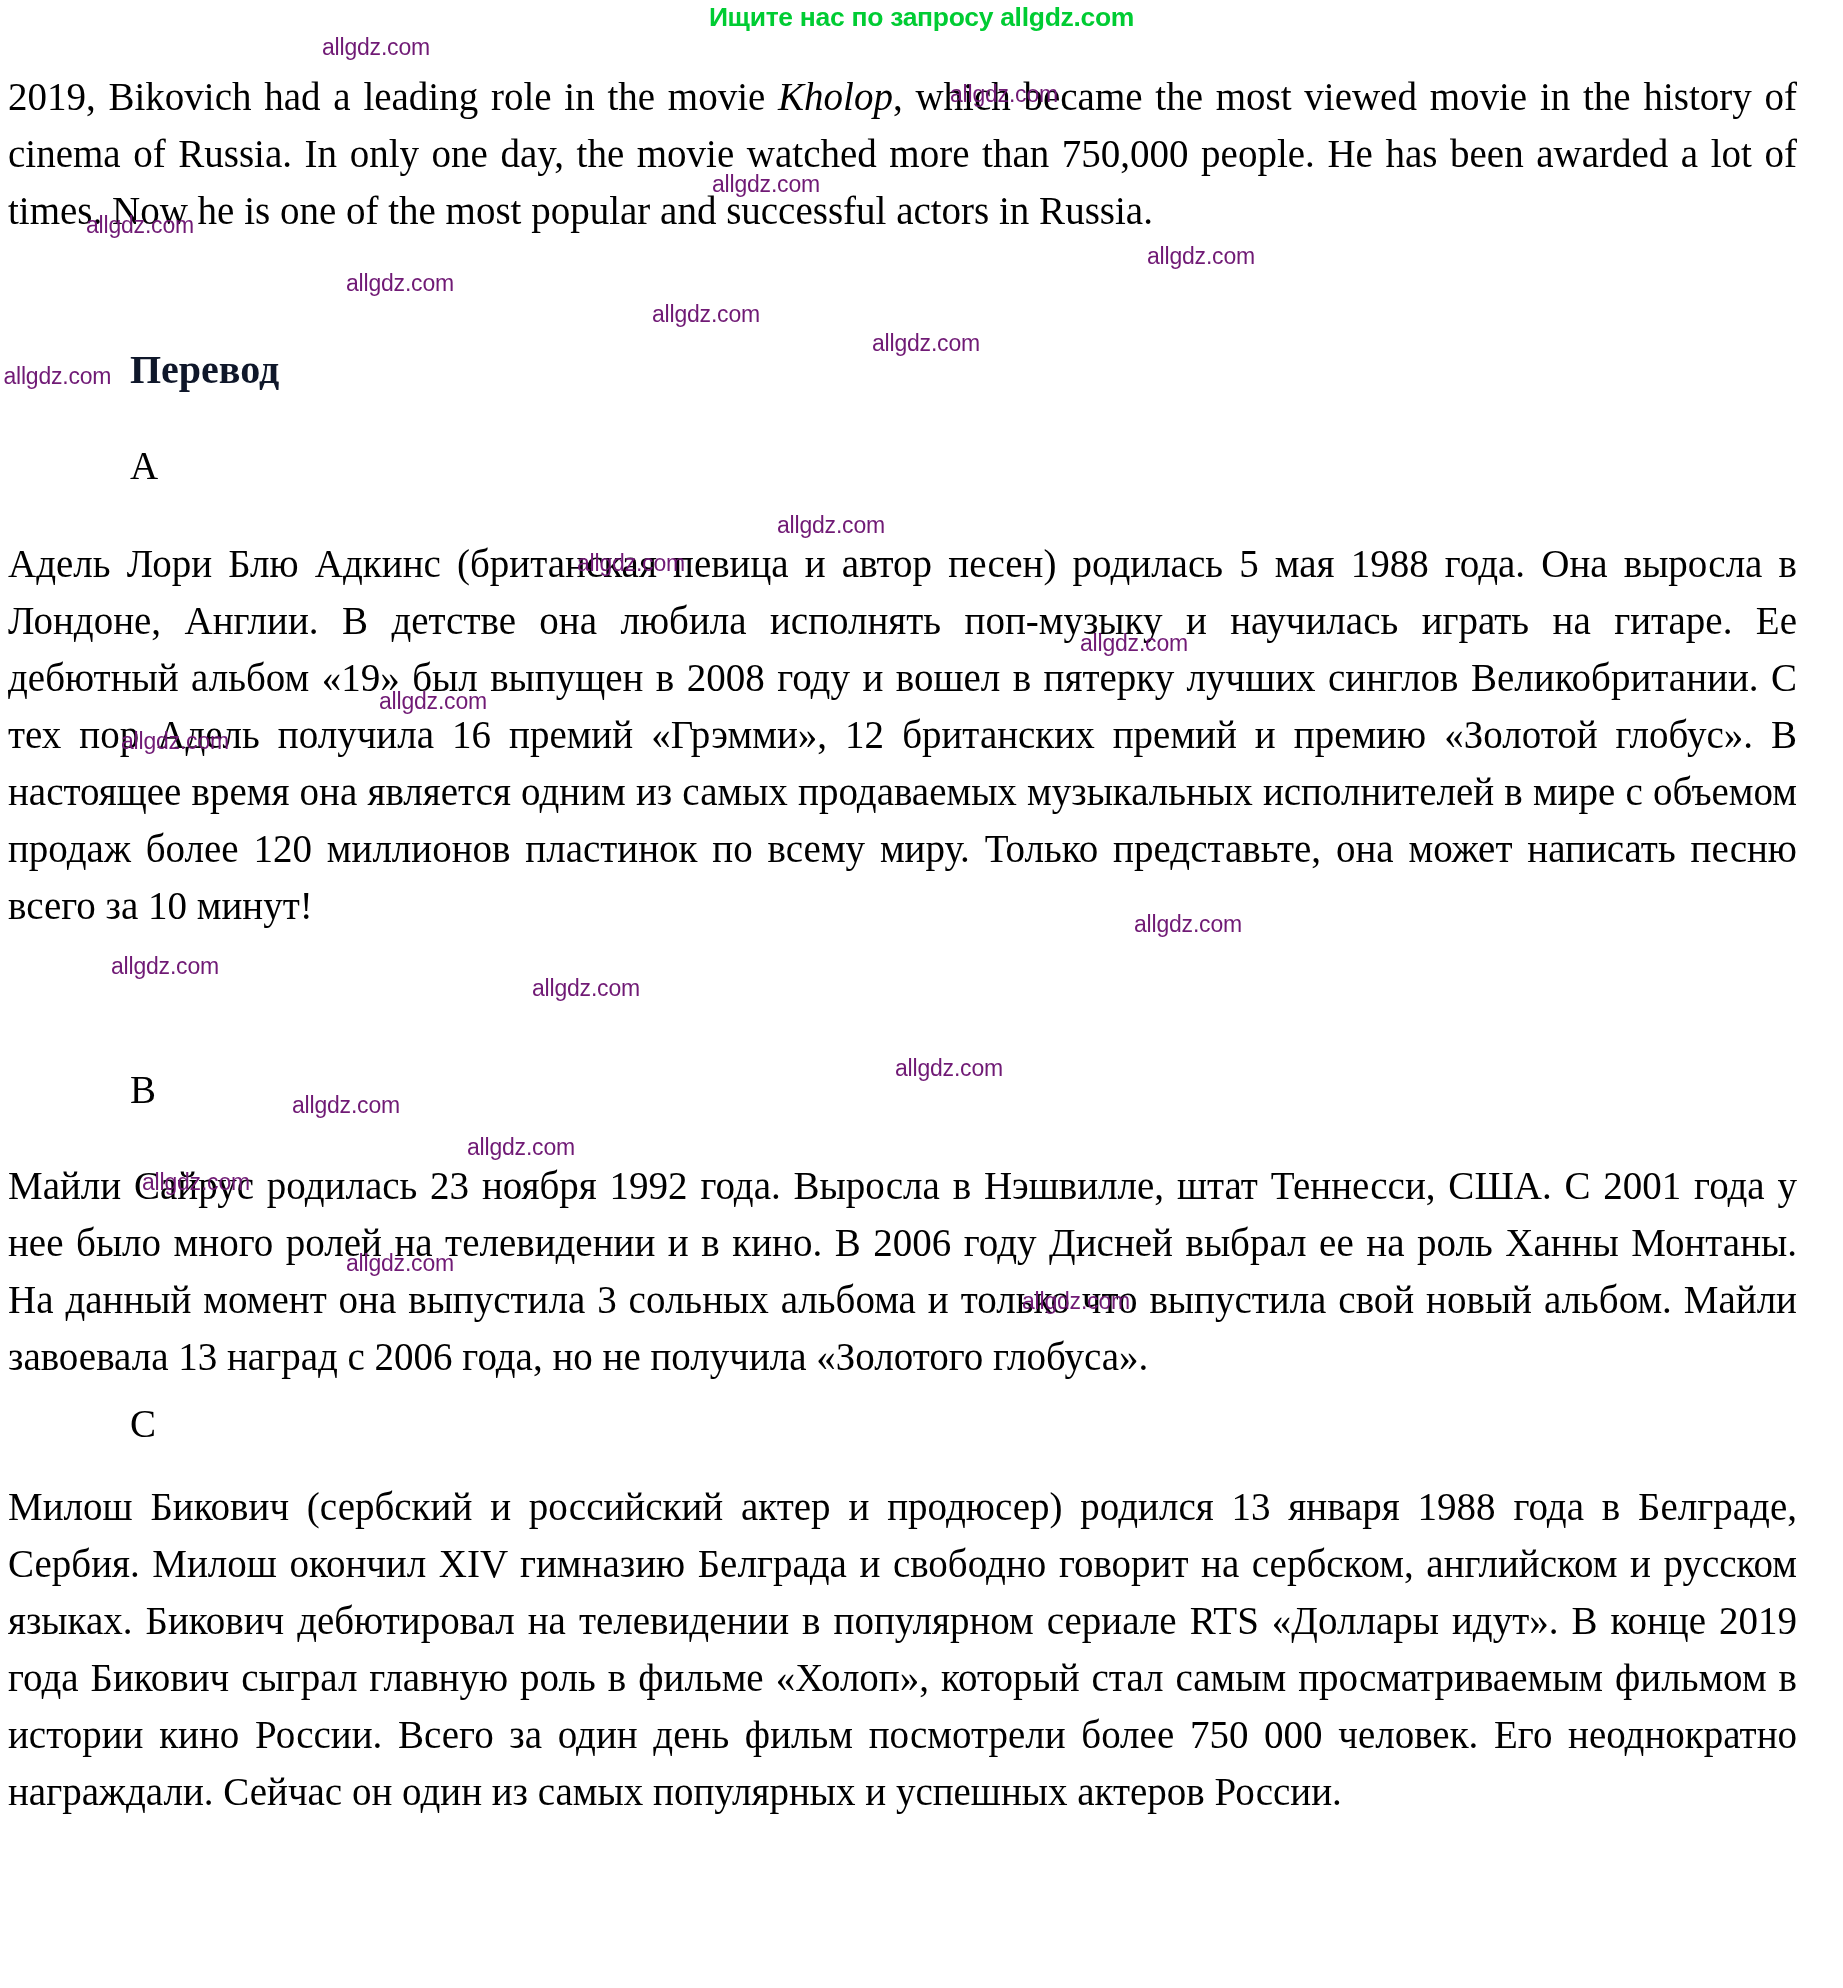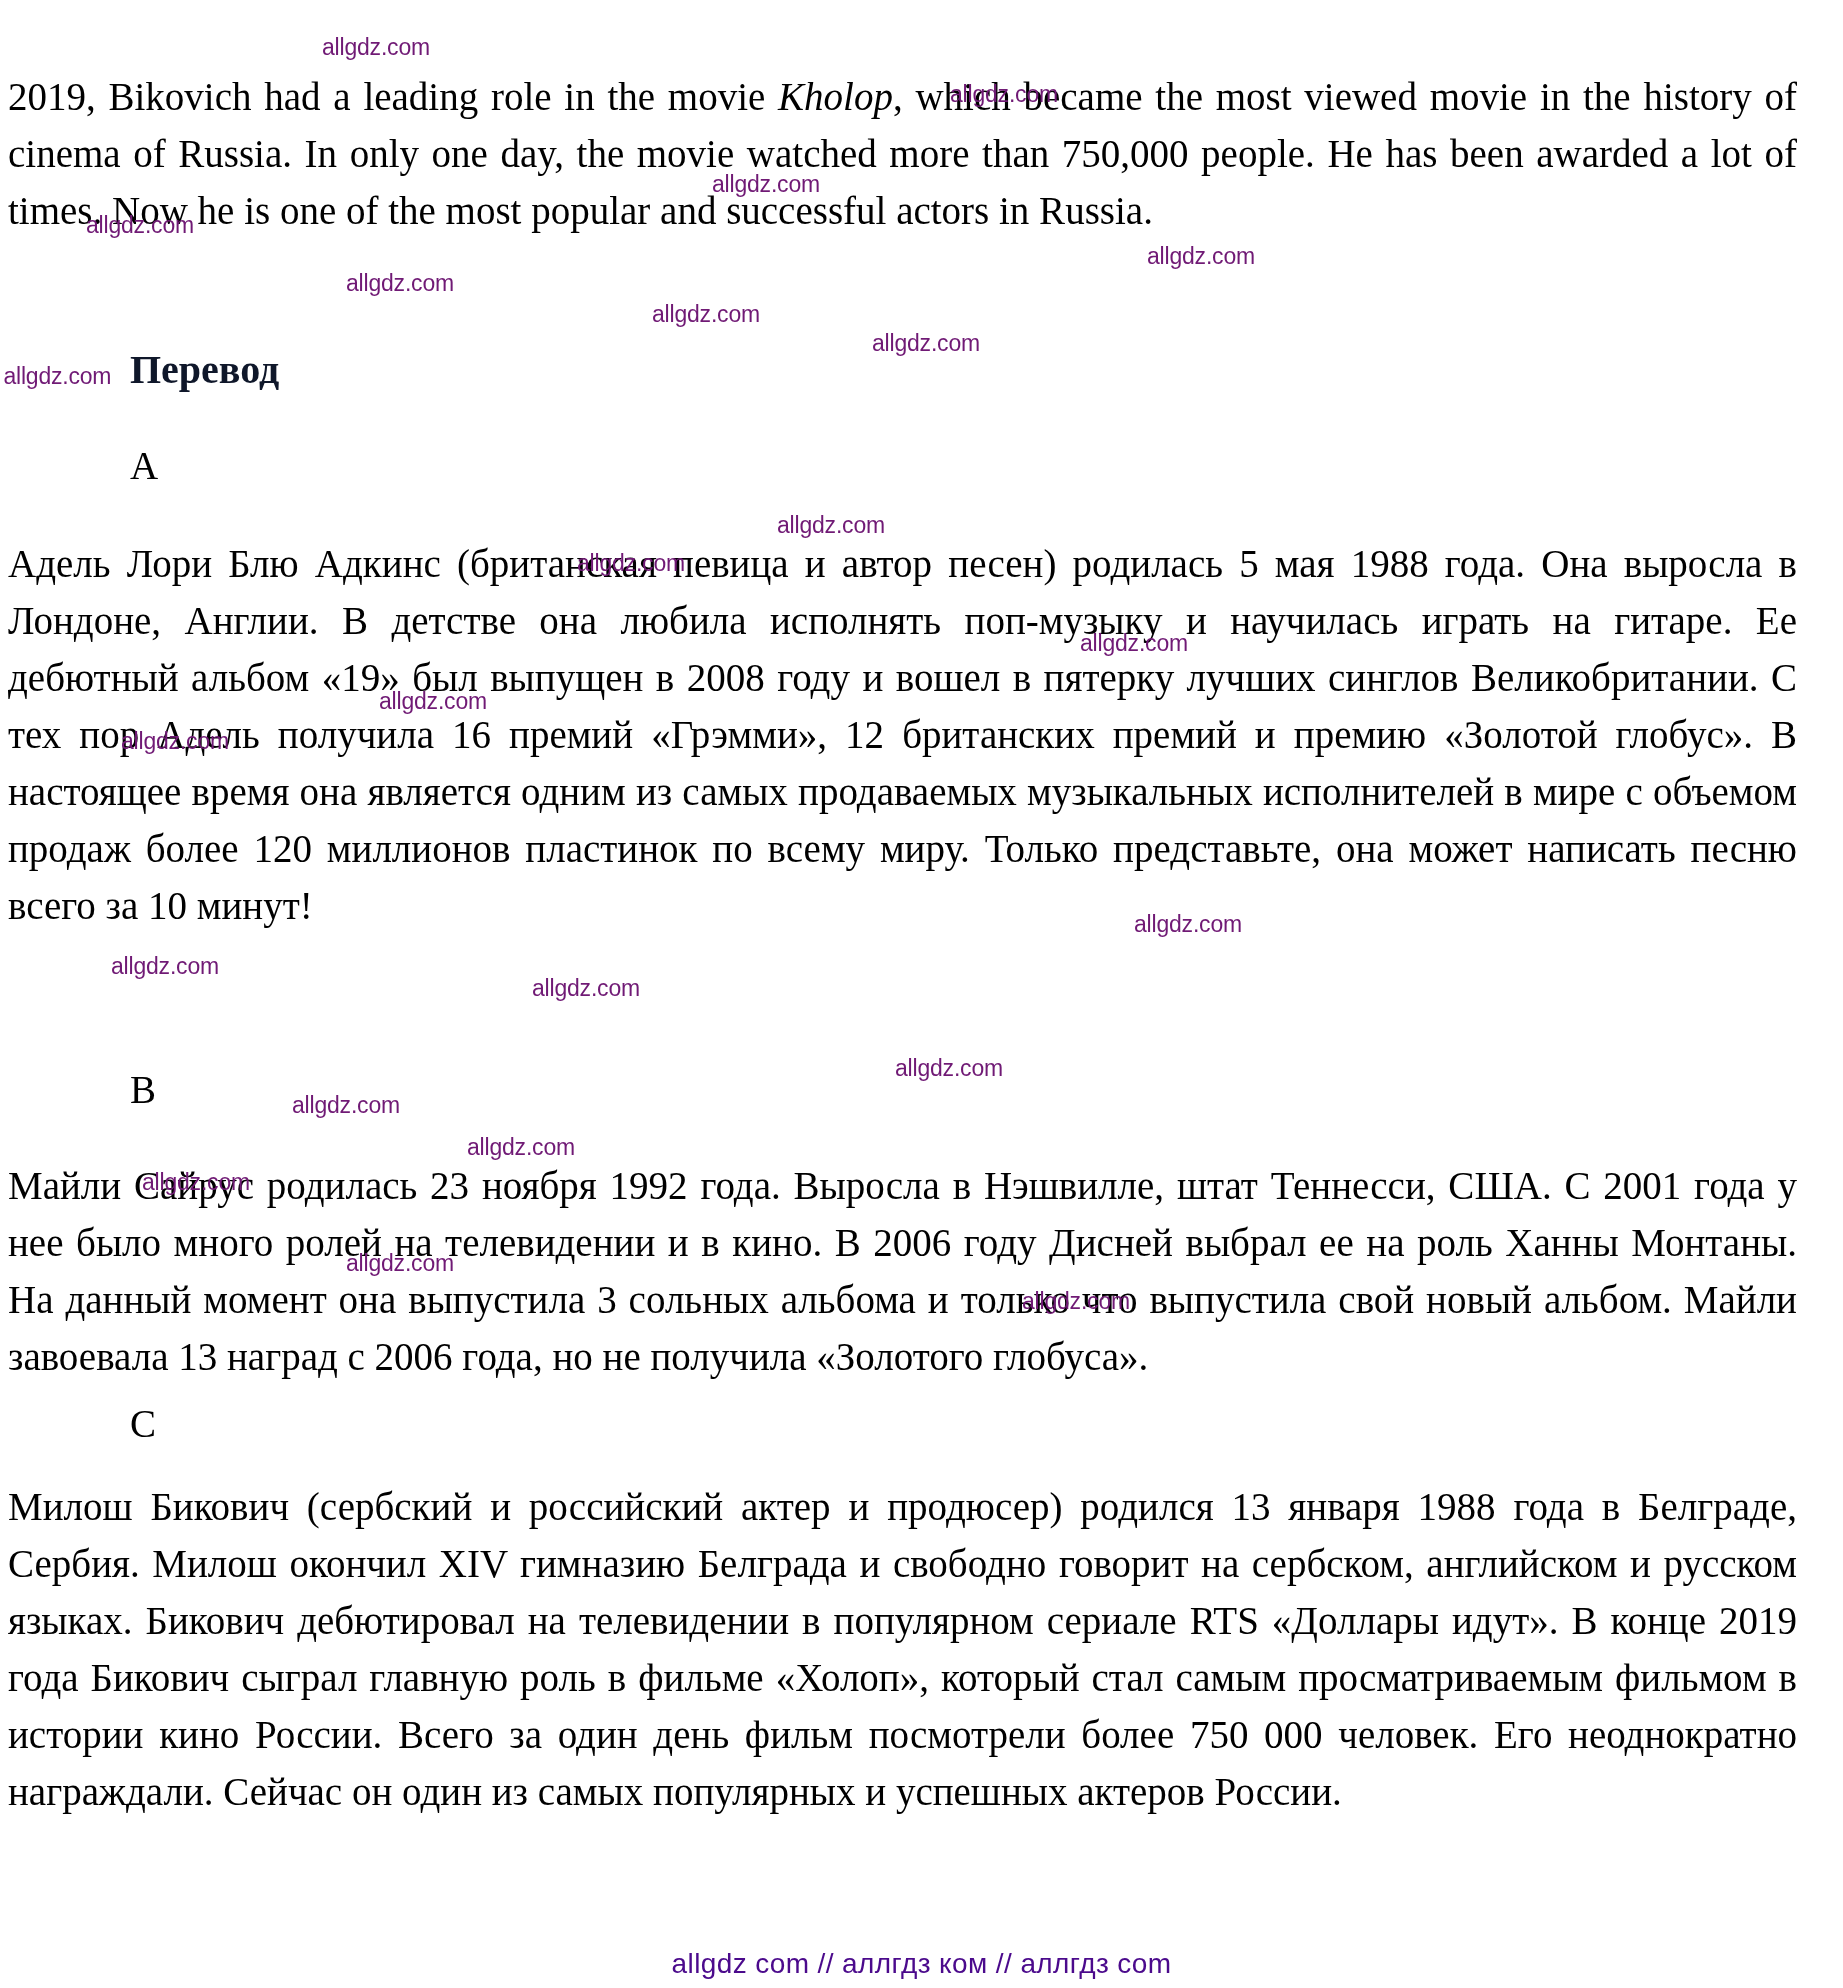--- a/index.html
+++ b/index.html
@@ -104,20 +104,21 @@
     color: #4b0a8c;
     letter-spacing: 0.4px;
     white-space: nowrap;
   }
 </style>
 </head>
 <body>
 
 <div id="page">
 
+  <div class="top-banner">Ищите нас по запросу allgdz.com</div>
 
   <div class="blk" id="blk-eng">
     <p class="para"><span>2019, Bikovich had a leading role in the movie </span><em class="title-italic">Kholop</em><span>, which became the most viewed movie in the history of cinema of Russia. In only one day, the movie watched more than 750,000 people. He has been awarded a lot of times. Now he is one of the most popular and successful actors in Russia.</span></p>
   </div>
 
   <div class="heading-perevod">Перевод</div>
 
   <div class="section-letter letter-a">A</div>
   <div class="blk" id="blk-a">
     <p class="para">Адель Лори Блю Адкинс (британская певица и автор песен) родилась 5 мая 1988 года. Она выросла в Лондоне, Англии. В детстве она любила исполнять поп-музыку и научилась играть на гитаре. Ее дебютный альбом «19» был выпущен в 2008 году и вошел в пятерку лучших синглов Великобритании. С тех пор Адель получила 16 премий «Грэмми», 12 британских премий и премию «Золотой глобус». В настоящее время она является одним из самых продаваемых музыкальных исполнителей в мире с объемом продаж более 120 миллионов пластинок по всему миру. Только представьте, она может написать песню всего за 10 минут!</p>
@@ -152,16 +153,15 @@
       <div class="wm" style="left: 111px; top: 953px;">allgdz.com</div>
       <div class="wm" style="left: 532px; top: 975px;">allgdz.com</div>
       <div class="wm" style="left: 895px; top: 1055px;">allgdz.com</div>
       <div class="wm" style="left: 292px; top: 1092px;">allgdz.com</div>
       <div class="wm" style="left: 467px; top: 1134px;">allgdz.com</div>
       <div class="wm" style="left: 142px; top: 1169px;">allgdz.com</div>
       <div class="wm" style="left: 346px; top: 1250px;">allgdz.com</div>
       <div class="wm" style="left: 1022px; top: 1288px;">allgdz.com</div>
     </div>
 
-  <div class="footer">allgdz com  //  аллгдз ком  //  аллгдз com</div>
 
 </div>
 
 
 </body></html>

